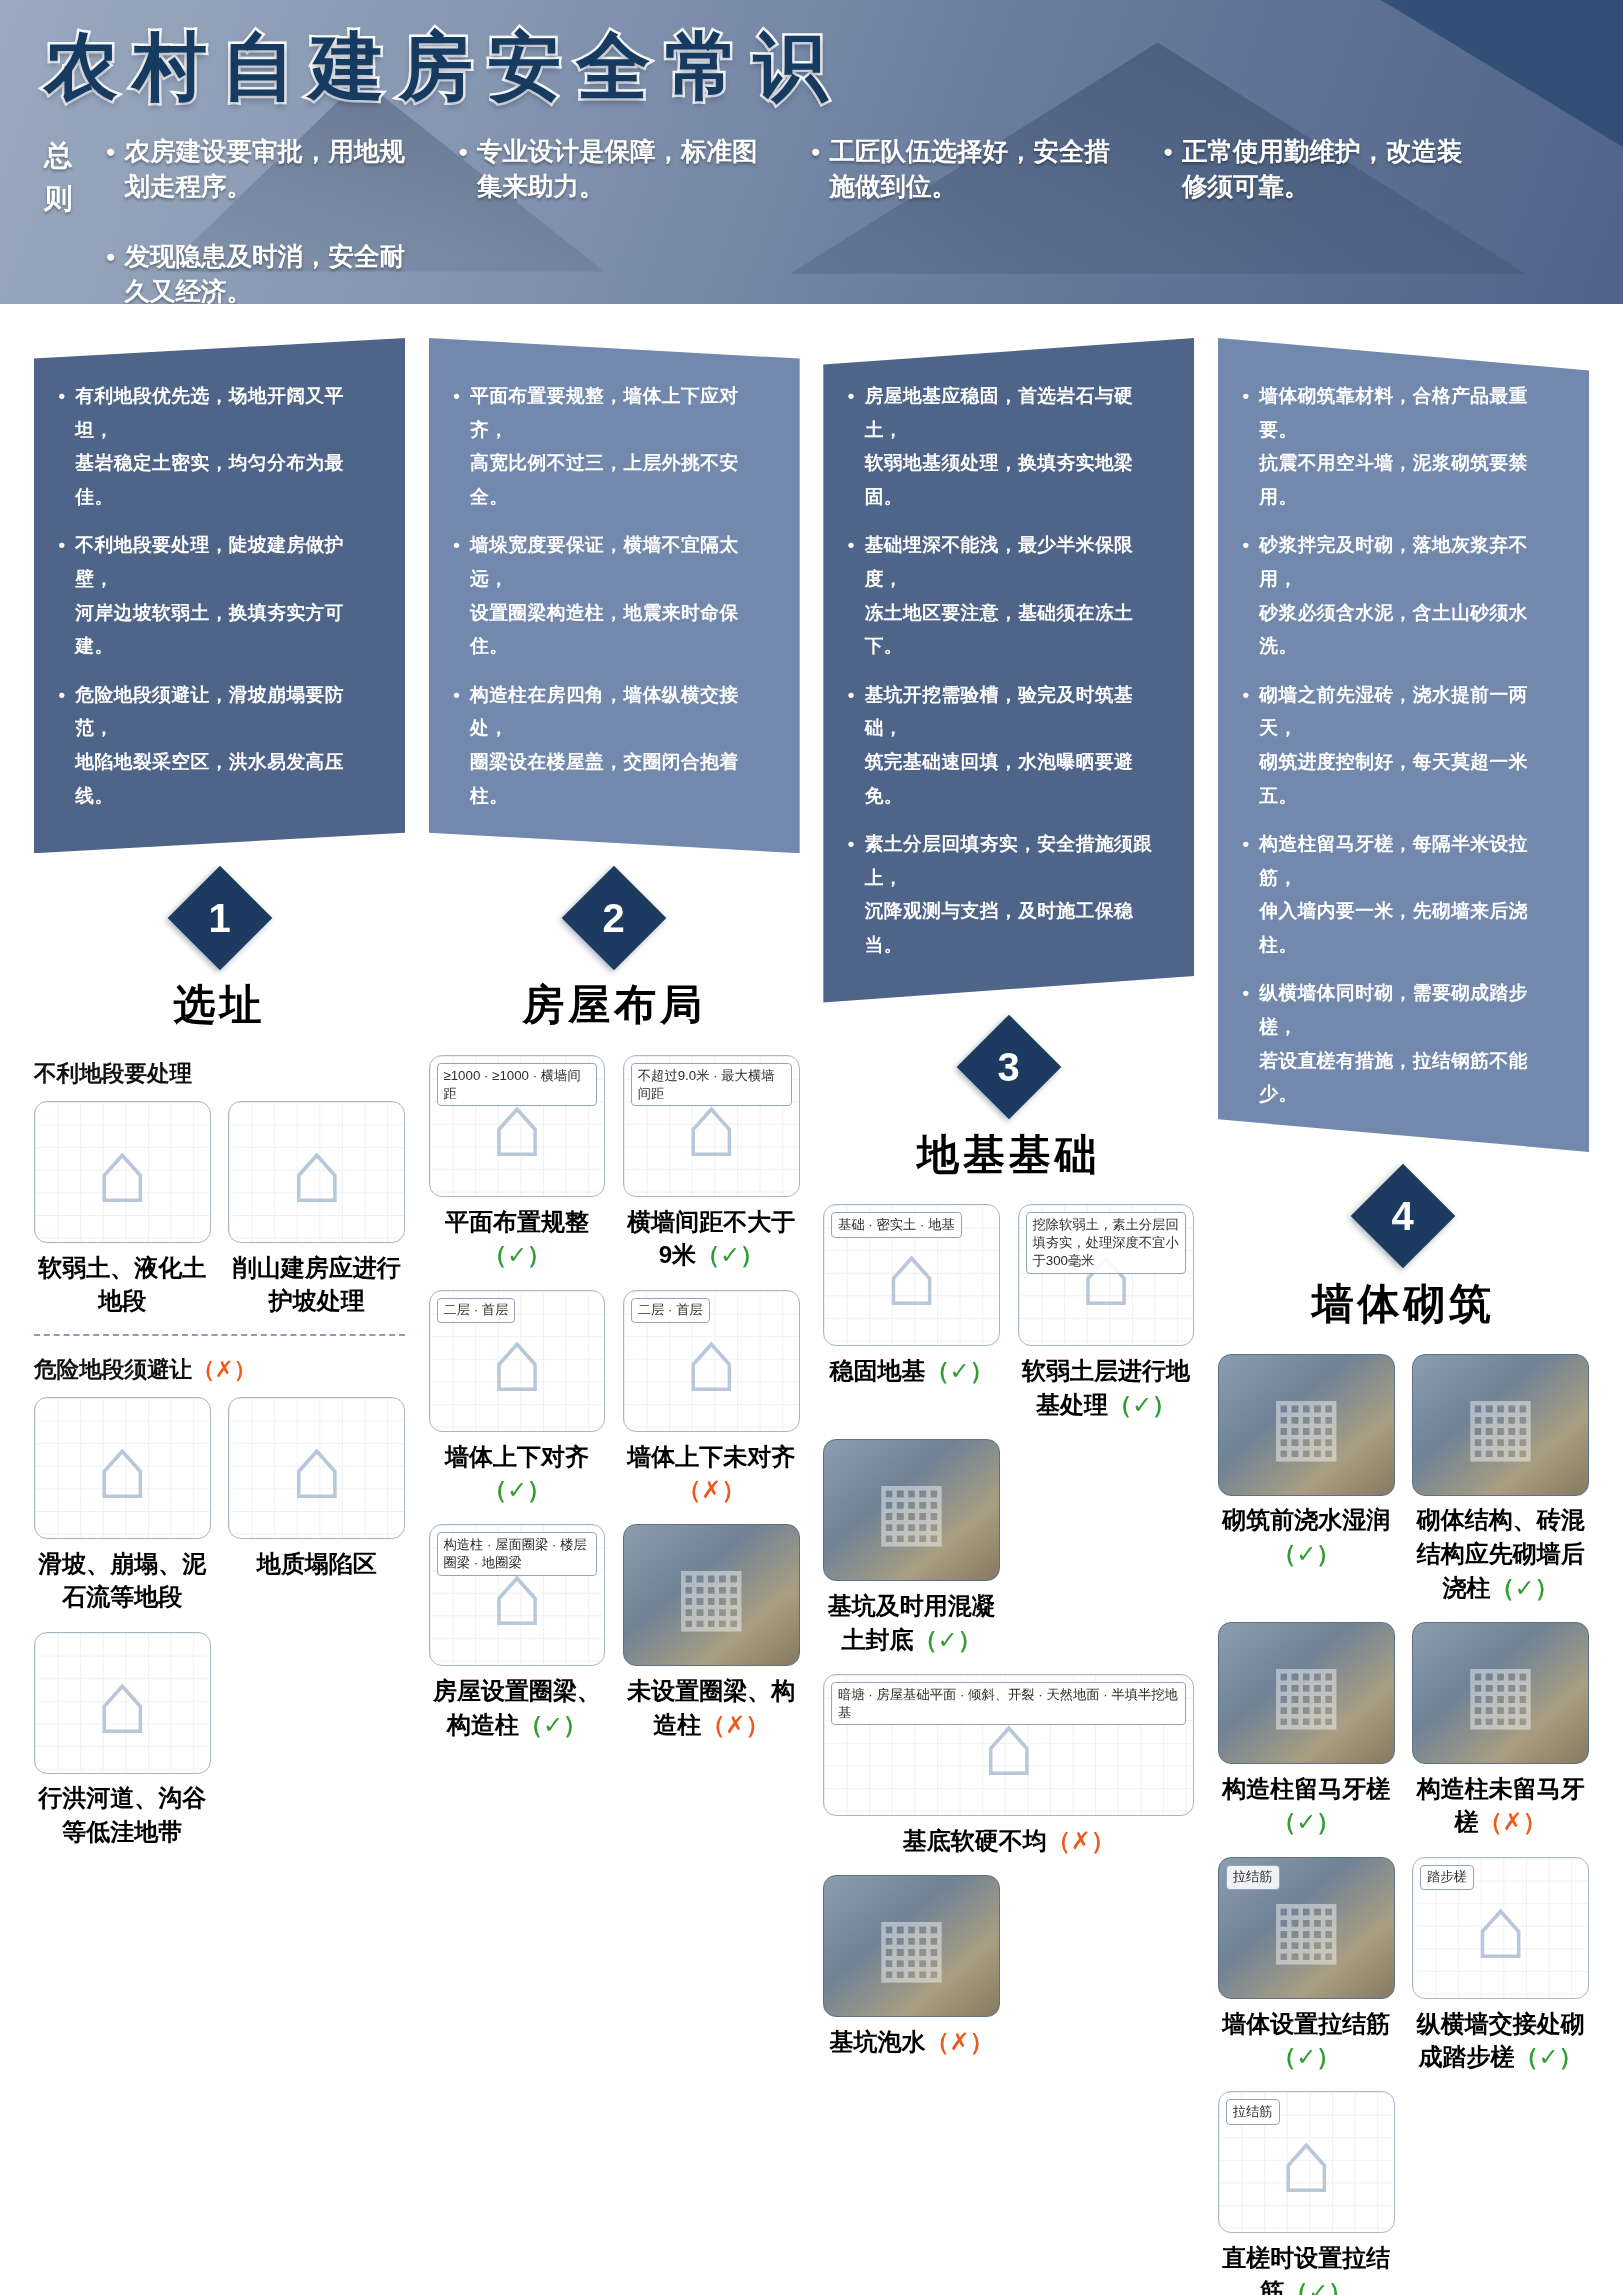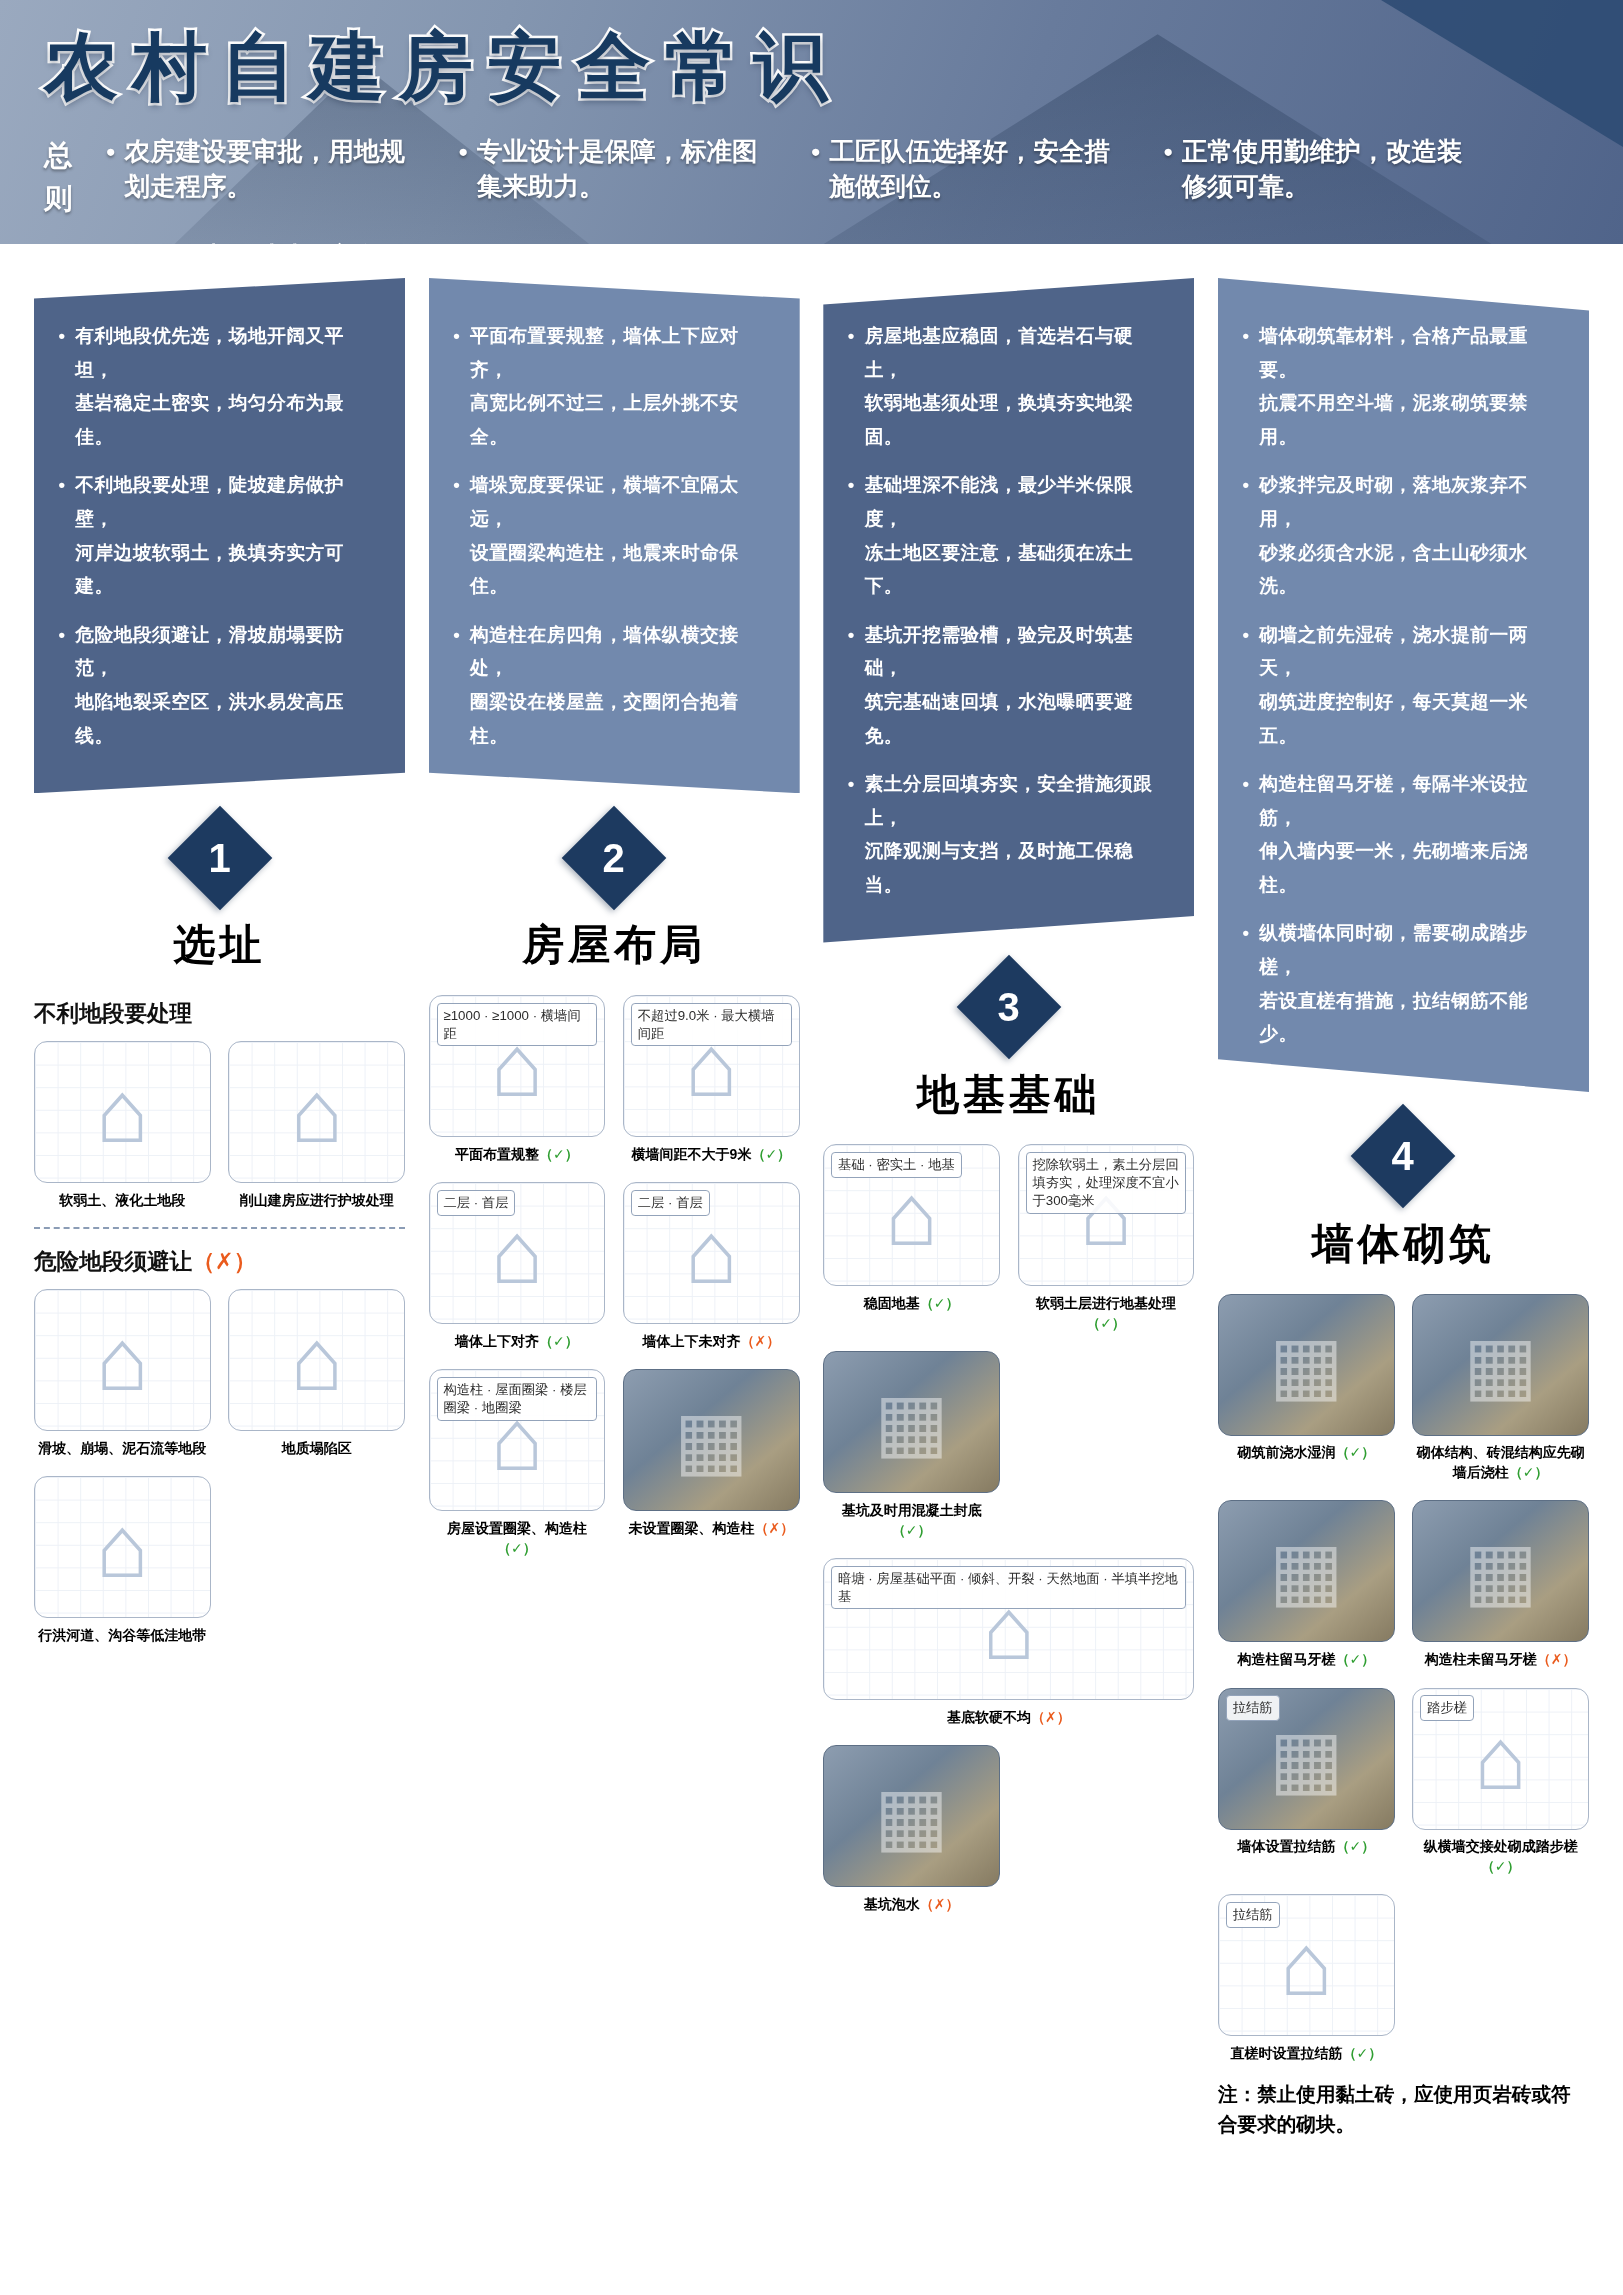--- a/index.html
+++ b/index.html
@@ -1,19 +1,19 @@
 <!DOCTYPE html>
 <html lang="zh" style="font-size:7.9px"><head>
 <meta charset="utf-8">
 <style>
   html,body{margin:0;padding:0;background:#ffffff;font-family:"Liberation Sans","DejaVu Sans",sans-serif;}
   .page{width:1623px;position:relative;background:#ffffff;overflow:hidden;}
 
   
-  .header{position:relative;height:244px;padding:17.7px 44px 0;box-sizing:border-box;
+  .header{position:relative;height:304px;padding:17.7px 44px 0;box-sizing:border-box;
     background:linear-gradient(110deg,#9aa9bf 0%,#8496b0 30%,#687b9c 62%,#50648a 100%);overflow:hidden;}
   .hd-roof1{position:absolute;right:6%;top:14%;width:736px;height:373px;pointer-events:none;
     background:linear-gradient(180deg,rgba(35,55,85,.38),rgba(35,55,85,.04));clip-path:polygon(50% 0,100% 62%,0 62%);}
   .hd-roof2{position:absolute;left:10%;top:26%;width:442px;height:275px;pointer-events:none;
     background:linear-gradient(180deg,rgba(30,48,76,.30),rgba(30,48,76,.03));clip-path:polygon(45% 0,100% 70%,0 70%);}
   .hd-corner{position:absolute;right:0;top:0;width:275px;height:147px;background:#2c4a72;opacity:.85;
     clip-path:polygon(100% 0,100% 100%,12% 0);}
   .poster-title{position:relative;margin:0 0 16.7px;font-size:74px;font-weight:900;letter-spacing:14.7px;color:#173a60;
     -webkit-text-stroke:4.9px #ffffff;paint-order:stroke fill;
     text-shadow:0 3.9px 6.9px rgba(20,35,60,.35);}
@@ -50,21 +50,21 @@
     border:1.5px solid #5d6f85;}
   .ph[data-kind="diagram"]{background:#ffffff;border:1.5px solid #aab6c8;
     background-image:linear-gradient(#edf1f7 1px,transparent 1px),linear-gradient(90deg,#edf1f7 1px,transparent 1px);
     background-size:22.6px 22.6px;}
   .ph-icon{position:absolute;inset:0;display:flex;align-items:center;justify-content:center;pointer-events:none;}
   .ph[data-kind="diagram"] .ph-icon::before{content:"⌂";font-size:88px;color:#b9c7da;}
   .ph[data-kind="photo"] .ph-icon::before{content:"▦";font-size:79px;color:#ffffff;opacity:.45;}
   .tag{position:relative;z-index:1;font-size:13.3px;line-height:1.35;color:#2c2c2c;background:rgba(255,255,255,.88);
     border:1px solid #93a3ba;border-radius:3.9px;padding:2.9px 5.9px;max-width:96%;}
   .tag:empty{display:none;}
-  .cap{font-size:14px;font-weight:800;color:#000;text-align:center;line-height:1.4;}
+  .cap{font-size:24px;font-weight:800;color:#000;text-align:center;line-height:1.4;}
   .mk{font-weight:900;}
   .mk[data-m*="✓"]{color:#2f9e31;}
   .mk[data-m*="✗"]{color:#ea5b1d;}
   .note{font-size:19.6px;font-weight:900;color:#000;margin-top:16.7px;line-height:1.5;}
   .note:empty{display:none;}
 </style>
 </head>
 <body>
 
 <div class="page">

